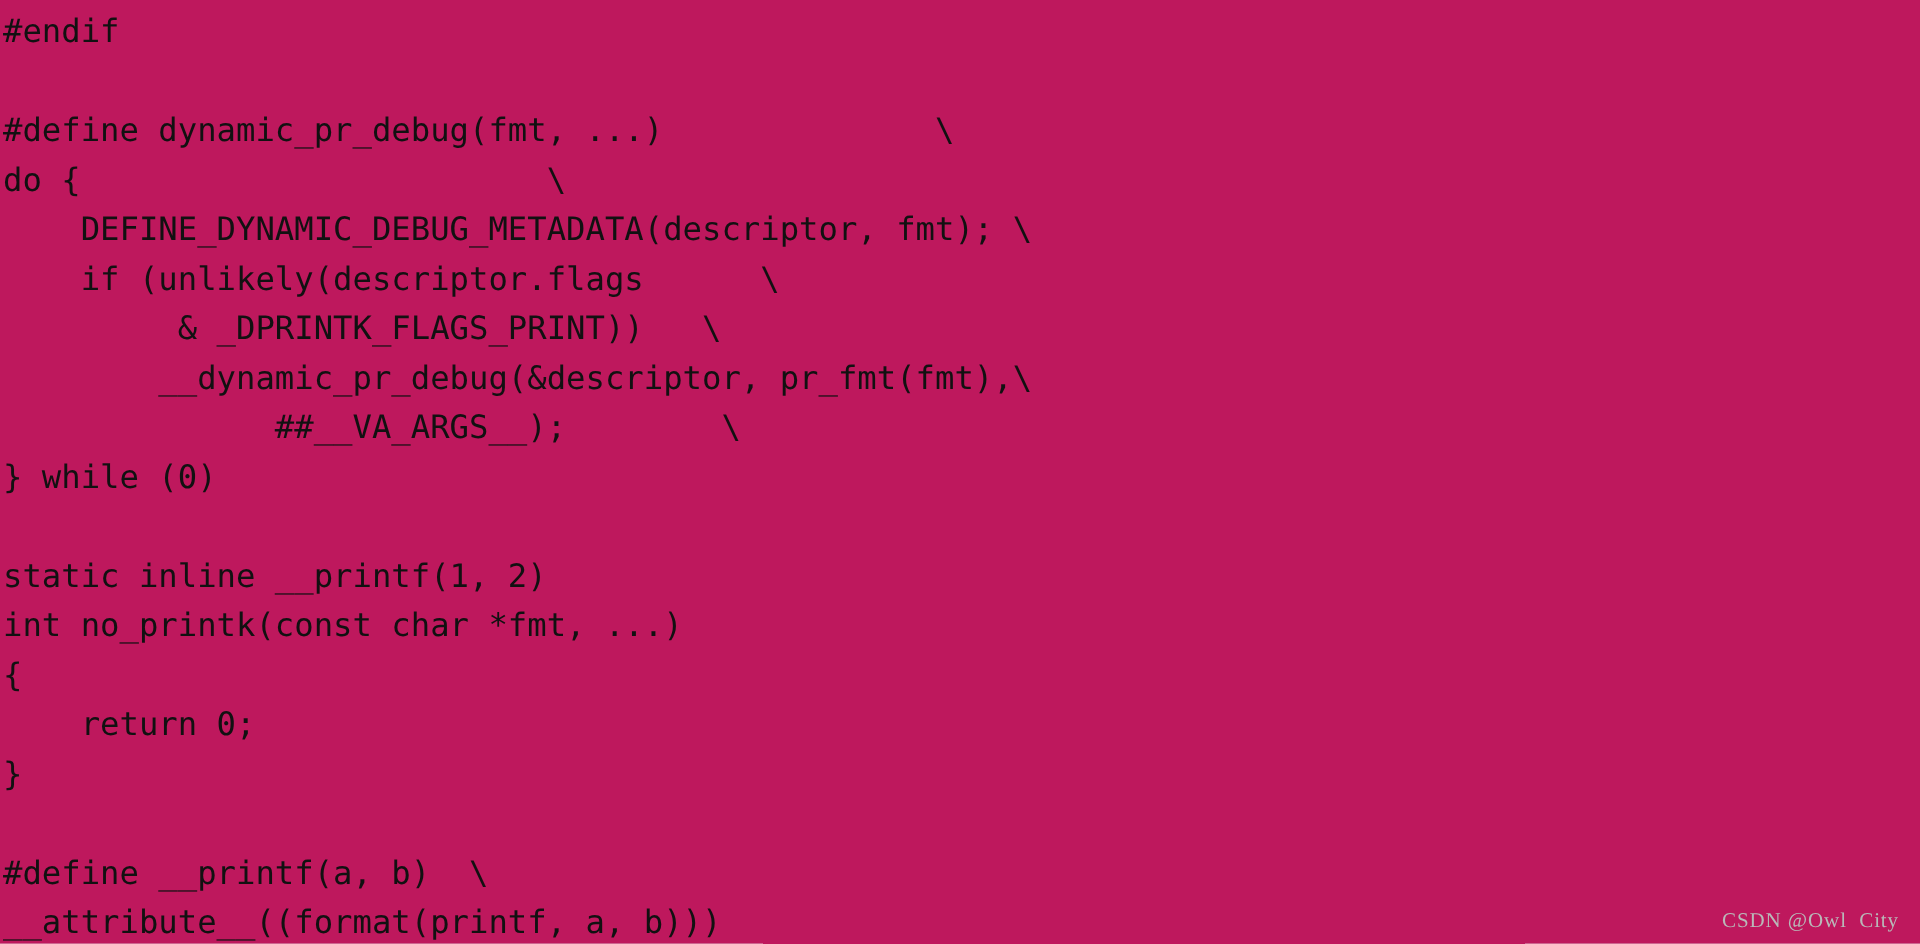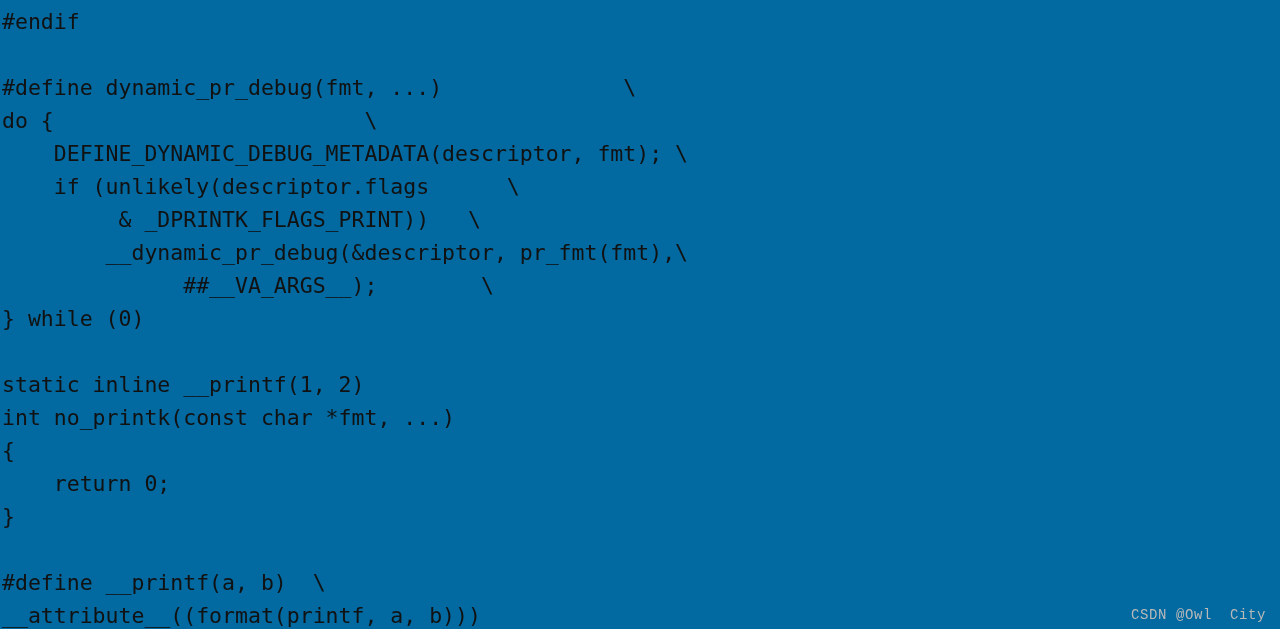--- a/index.html
+++ b/index.html
@@ -51,30 +51,30 @@
   }
 
   .kw-bold {
     font-weight: normal;
   }
 
   #watermark {
     position: absolute;
     right: 14px;
     bottom: 6px;
-    font-family: Liberation Mono, monospace;
+    font-family: Liberation Serif, serif;
     font-size: 14px;
     color: #b9b9b9;
     letter-spacing: 0.6px;
     white-space: pre;
     user-select: none;
   }
 </style>
 </head>
 <body style="background: rgb(234, 234, 234);">
 
-<div id="code-surface" style="background: #0369a1; padding-left: 33px;">
+<div id="code-surface" style="background: #be185d; padding-left: 33px;">
 
   <pre class="code-block" id="code-block" style="color: rgb(17, 17, 17);"><span class="code-line">#endif</span><span class="code-line blank">&nbsp;</span><span class="code-line">#define dynamic_pr_debug(fmt, ...)              \</span><span class="code-line">do {                        \</span><span class="code-line">    DEFINE_DYNAMIC_DEBUG_METADATA(descriptor, fmt); \</span><span class="code-line">    if (unlikely(descriptor.flags      \</span><span class="code-line">         &amp; _DPRINTK_FLAGS_PRINT))   \</span><span class="code-line">        __dynamic_pr_debug(&amp;descriptor, pr_fmt(fmt),\</span><span class="code-line">              ##__VA_ARGS__);        \</span><span class="code-line">} while (0)</span><span class="code-line blank">&nbsp;</span><span class="code-line">static <span class="kw-bold">inline</span> __printf(1, 2)</span><span class="code-line">int no_printk(const char *fmt, ...)</span><span class="code-line">{</span><span class="code-line">    <span class="kw-bold">return 0;</span></span><span class="code-line">}</span><span class="code-line blank">&nbsp;</span><span class="code-line">#define __printf(a, b)  \</span><span class="code-line">__attribute__((format(printf, a, b)))</span></pre>
 
   <div id="watermark" style="color: rgb(185, 185, 185);">CSDN @Owl  City</div>
 
 </div>
 
 </body></html>

